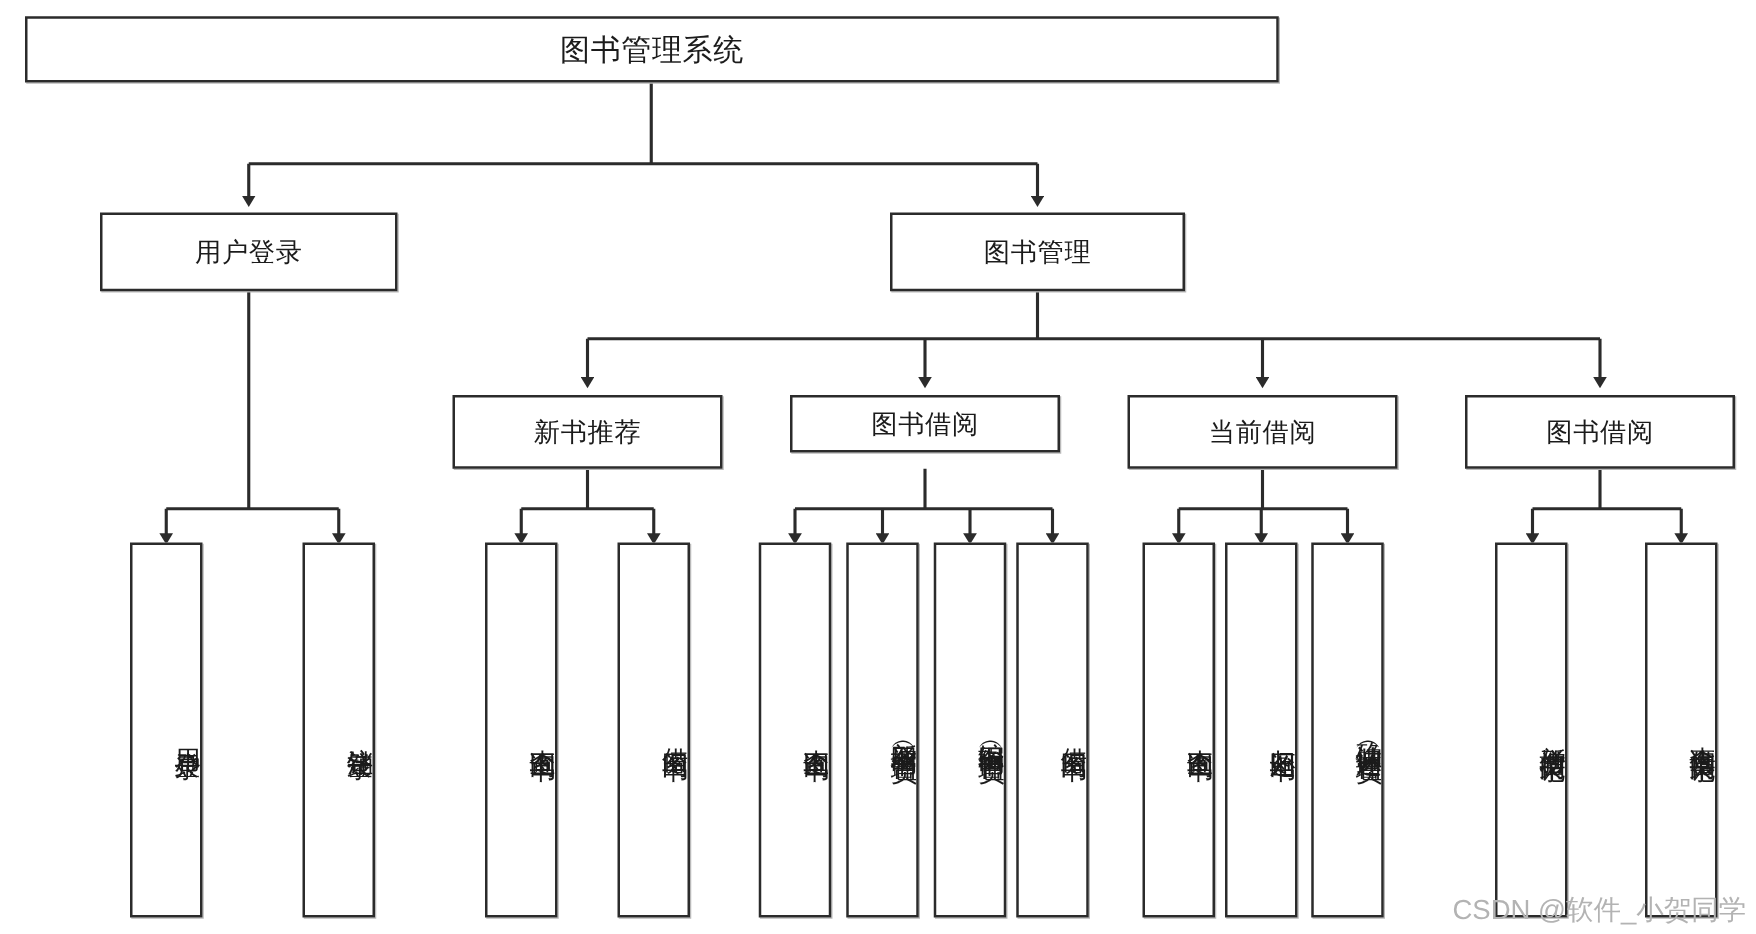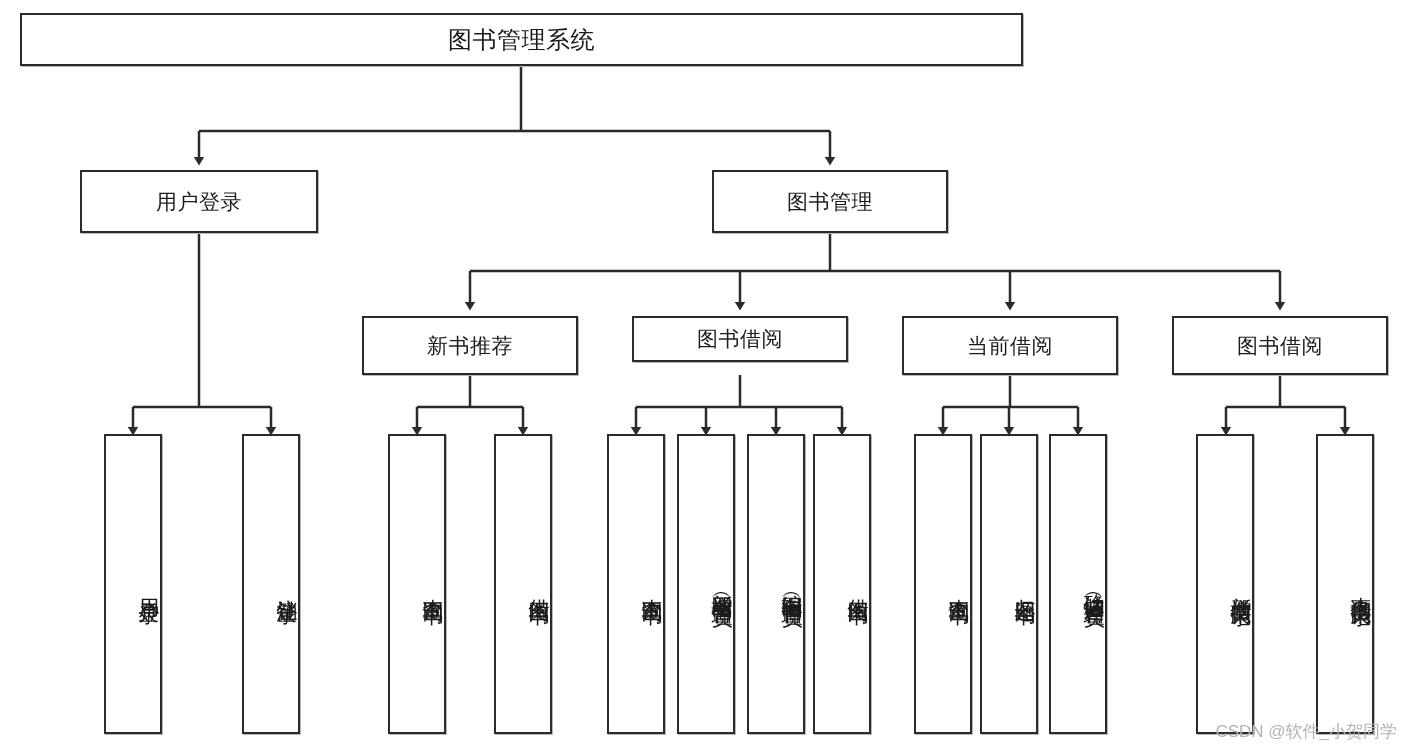--- a/index.html
+++ b/index.html
@@ -58,21 +58,21 @@
   }
   .node-v .vtext {
     writing-mode: vertical-rl;
     text-orientation: upright;
     display: block;
   }
   .watermark {
     position: absolute;
     right: 8px;
     bottom: 4px;
-    font-size: 17px;
+    font-size: 22px;
     color: #b3b3b3;
     z-index: 5;
     white-space: nowrap;
     font-family: "Liberation Sans", sans-serif;
   }
 </style>
 </head>
 <body>
 
 <div id="diagram-root">

